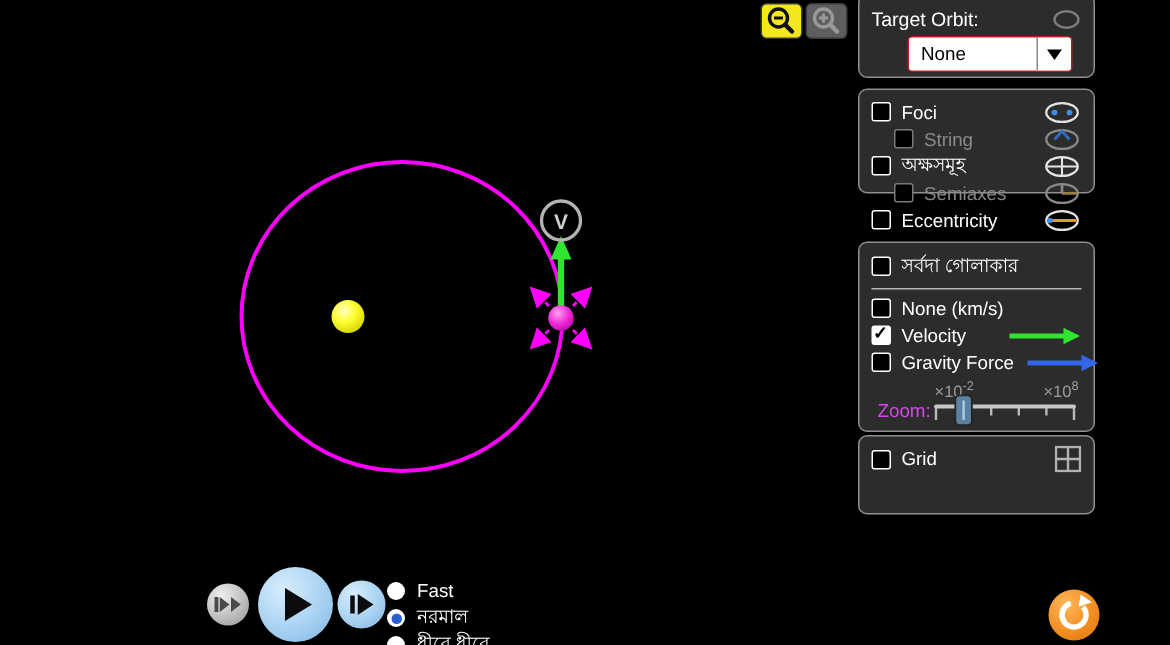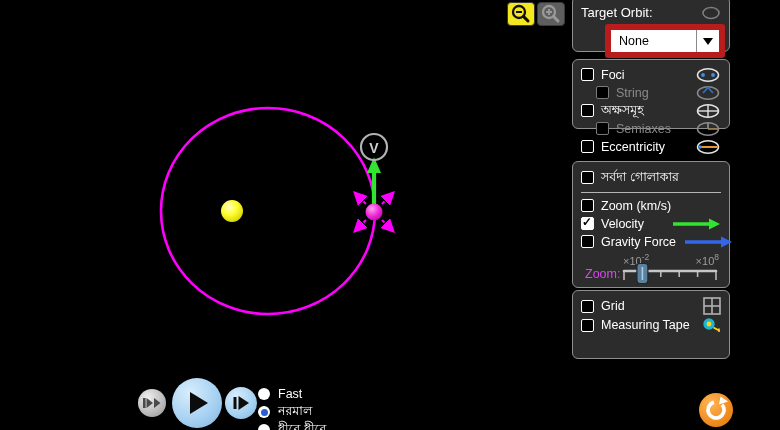--- a/index.html
+++ b/index.html
@@ -28,21 +28,21 @@
   .checkbox.on{background:#fff;}
   .checkbox.on::after{
     content:"\2713";position:absolute;left:0px;top:-3px;
     color:#000;font-size:12px;font-weight:bold;
   }
   
   .p1{top:-4px;height:56px;}
   .p1 .head{display:flex;align-items:center;padding-top:3px;}
   .p1 .head .lbl{font-size:13px;}
   .dropdown{
-    margin:4px 0 0 24px;width:108px;height:22px;background:#fff;border:6px solid #b91c1c;
+    margin:4px 0 0 24px;width:108px;height:22px;background:#fff;border:1px solid #b91c1c;
     border-radius:3px;display:flex;align-items:center;overflow:hidden;cursor:pointer;
   }
   .dropdown .val{flex:1;color:#000;font-size:12.5px;padding-left:8px;}
   .dd-btn{
     width:22px;height:100%;border-left:1px solid #8a8a8a;
     display:flex;align-items:center;justify-content:center;background:#fff;
   }
   .dd-tri{width:0;height:0;border-left:5px solid transparent;border-right:5px solid transparent;border-top:7px solid #000;}
   
   .p2{top:59px;height:70px;}
@@ -50,21 +50,21 @@
   .p3{top:161px;height:127px;}
   .divider{border-top:1px solid #b5b5b5;margin:5px 0 4px 0;}
   .zoom-block{position:relative;height:42px;margin-top:2px;}
   .zoom-lbl{position:absolute;left:4px;top:15px;color:#d946ef;}
   .scale{position:absolute;top:0;color:#9c9c9c;font-size:11px;white-space:nowrap;}
   .scale sup{font-size:8.5px;}
   .scale-min{left:42px;}
   .scale-max{right:2px;}
   .slider{position:absolute;left:40px;top:11px;}
   
-  .p4{top:290px;height:69px;}
+  .p4{top:290px;height:53px;}
   
   .zoombtn{
     position:absolute;top:2px;width:28px;height:24px;border-radius:4px;z-index:2;
     display:flex;align-items:center;justify-content:center;border:1px solid #3a3a3a;padding:0;
   }
   #zoom-out{left:507px;background:#f5e71f;cursor:pointer;}
   #zoom-in{left:537px;background:#5e5e5e;}
   
   .pbtn{position:absolute;border:none;border-radius:50%;padding:0;cursor:pointer;z-index:2;
     display:flex;align-items:center;justify-content:center;}
@@ -205,21 +205,21 @@
 </div>
 
 <div class="panel p3">
   <div class="row" style="height:19px">
     <span class="checkbox"></span>
     <span class="lbl">সর্বদা গোলাকার</span>
   </div>
   <div class="divider"></div>
   <div class="row">
     <span class="checkbox"></span>
-    <span class="lbl">Zoom (km/s)</span>
+    <span class="lbl">None (km/s)</span>
   </div>
   <div class="row">
     <span class="checkbox on"></span>
     <span class="lbl">Velocity</span>
     <svg class="icon-right" width="50" height="12" viewBox="0 0 50 12">
       <line x1="2" y1="6" x2="39" y2="6" stroke="#30e430" stroke-width="3.4"></line>
       <polygon points="38,0.5 38,11.5 49,6" fill="#30e430"></polygon>
     </svg>
   </div>
   <div class="row">
@@ -253,30 +253,20 @@
 <div class="panel p4">
   <div class="row" style="height:18px">
     <span class="checkbox"></span>
     <span class="lbl">Grid</span>
     <svg class="icon-right" width="18" height="18" viewBox="0 0 18 18">
       <rect x="1" y="1" width="16" height="16" fill="none" stroke="#b2b2b2" stroke-width="1.6"></rect>
       <line x1="9" y1="1" x2="9" y2="17" stroke="#b2b2b2" stroke-width="1.6"></line>
       <line x1="1" y1="9" x2="17" y2="9" stroke="#b2b2b2" stroke-width="1.6"></line>
     </svg>
   </div>
-  <div class="row" style="height:18px">
-    <span class="checkbox"></span>
-    <span class="lbl">Measuring Tape</span>
-    <svg class="icon-right" width="20" height="16" viewBox="0 0 20 16">
-      <circle cx="8" cy="7" r="5.7" fill="#1fb5cf"></circle>
-      <circle cx="8" cy="7" r="2.4" fill="#ffd21f"></circle>
-      <line x1="12.5" y1="10.5" x2="18" y2="13.5" stroke="#ffd21f" stroke-width="1.8"></line>
-      <line x1="18" y1="11.5" x2="18" y2="15" stroke="#ffd21f" stroke-width="1.6"></line>
-    </svg>
-  </div>
 </div>
 
 <button class="pbtn" id="btn-rewind">
   <svg width="20" height="14" viewBox="0 0 20 14">
     <rect x="1" y="2" width="2.6" height="10" fill="#4a4a4a"></rect>
     <polygon points="11,7 4.5,2 4.5,12" fill="#4a4a4a"></polygon>
     <polygon points="18.5,7 12,2 12,12" fill="#4a4a4a"></polygon>
   </svg>
 </button>
 <button class="pbtn" id="btn-play">

